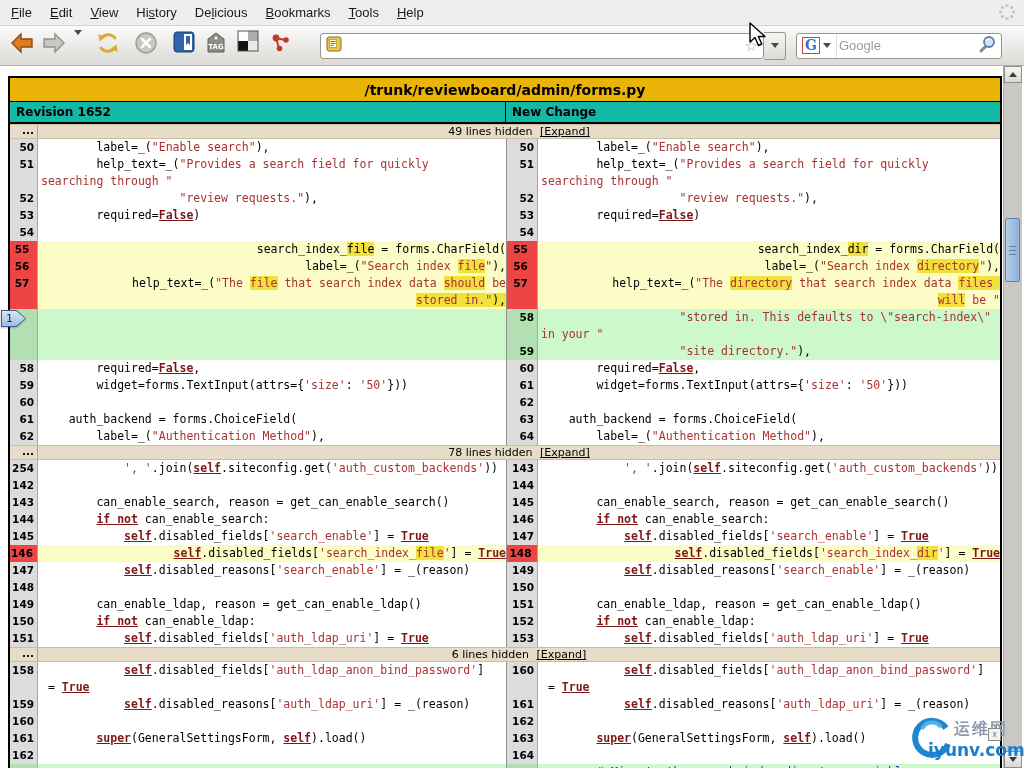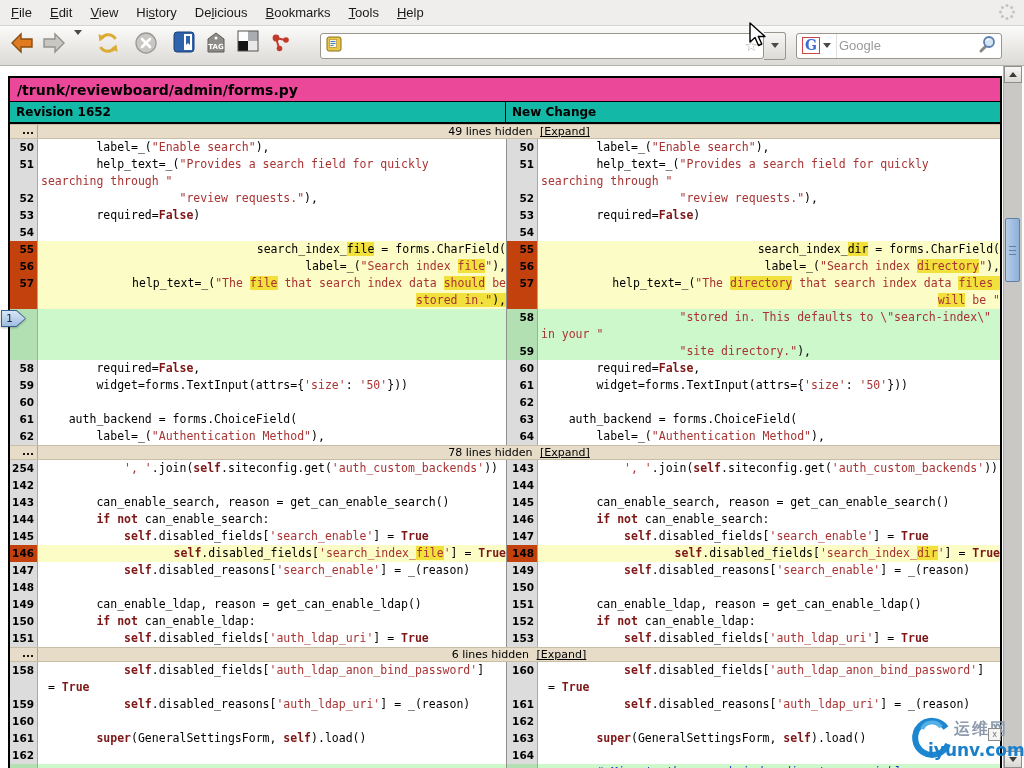--- a/index.html
+++ b/index.html
@@ -35,40 +35,40 @@
   .g-glyph{font:bold 14px "DejaVu Serif",serif;color:#3a6cd4;border:1px solid #c44;padding:0 2px;line-height:15px;}
   .searchbox input{flex:1;border:none;outline:none;font-size:13px;color:#333;min-width:20px;
                    font-family:"Liberation Sans",sans-serif;background:transparent;}
   .searchbox input::placeholder{color:#9a9a9a;}
   .mag{flex:none;margin-right:4px;}
 
   
   .content{position:absolute;top:66px;left:0;right:0;bottom:0;background:#fff;overflow:hidden;}
 
   .difftable{position:absolute;left:8px;top:10px;width:990px;border:2px solid #000;background:#fff;}
-  .file-title{background:#ec4899;font:bold 14px "DejaVu Sans",sans-serif;padding:4px 7px 3px;
-              border-bottom:1px solid #000;color:#000;}
+  .file-title{background:#eab308;font:bold 14px "DejaVu Sans",sans-serif;padding:4px 7px 3px;
+              border-bottom:1px solid #000;color:#000;text-align:center;}
   .col-headers{display:flex;background:#14b8a6;border-bottom:2px solid #000;
                font:bold 12px "DejaVu Sans",sans-serif;}
   .col-headers .lh{width:496px;box-sizing:border-box;padding:3px 6px;border-right:1px solid #000;}
   .col-headers .rh{flex:1;padding:3px 6px;}
 
   .drow{display:flex;align-items:stretch;}
   .dcell{display:flex;width:496px;box-sizing:border-box;flex:none;}
   .dcell.rc{flex:1;width:auto;border-left:1px solid #909090;}
   .gut{width:28px;flex:none;box-sizing:border-box;text-align:right;padding-right:3px;
        font:bold 10.5px/17px "DejaVu Sans",sans-serif;color:#000;border-right:1px solid #a8a8a8;
        position:relative;}
   .rc .gut{width:31px;}
   .code{flex:1;overflow:hidden;font:11.5px/17px "DejaVu Sans Mono",monospace;color:#000;
         white-space:pre;padding-left:3px;min-height:17px;}
   .st-eq  .gut{background:#dcdcdc;}  .st-eq  .code{background:#ffffff;}
-  .st-rep .gut{background:#c2410c;}  .st-rep .code{background:#fcfcc6;text-align:right;}
+  .st-rep .gut{background:#ef4444;text-align:center;}  .st-rep .code{background:#fcfcc6;text-align:right;}
   .st-ins .gut{background:#b3e0b3;}  .st-ins .code{background:#ccf8cc;}
-  .sg-s{color:#a93333;} .sg-k{color:#7d1616;font-weight:bold;}
+  .sg-s{color:#a93333;} .sg-k{color:#7d1616;font-weight:bold;text-decoration:underline;}
   .sg-c{color:#2233cc;font-style:italic;} .sg-h{background:#f2e13d;}
 
   .hid{display:flex;align-items:center;background:#e6dcc8;height:15px;box-sizing:border-box;
        border-top:1px solid #c9bda5;border-bottom:1px solid #c9bda5;
        font:11px/13px "DejaVu Sans",sans-serif;color:#000;}
   .hid .gut{background:#e6dcc8;line-height:11px;height:100%;}
   .hid-label{flex:1;text-align:center;}
   .expand-link{color:#000;text-decoration:underline;margin-left:4px;cursor:pointer;}
 
   .badge{position:absolute;left:-9px;top:1px;width:25px;height:17px;z-index:6;

